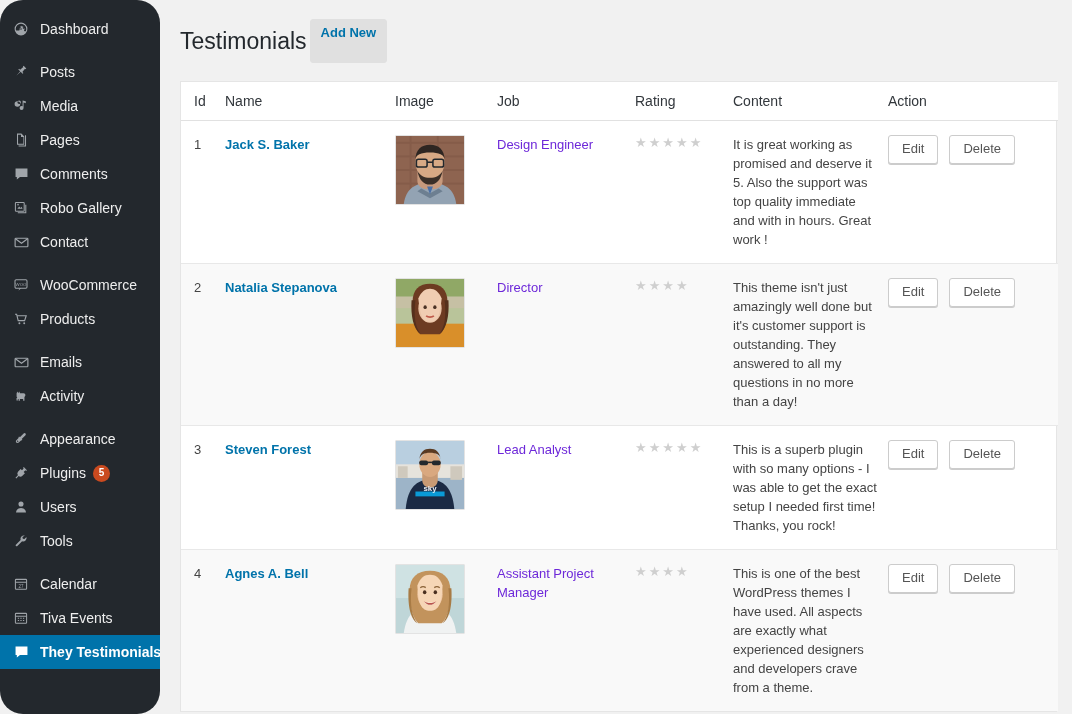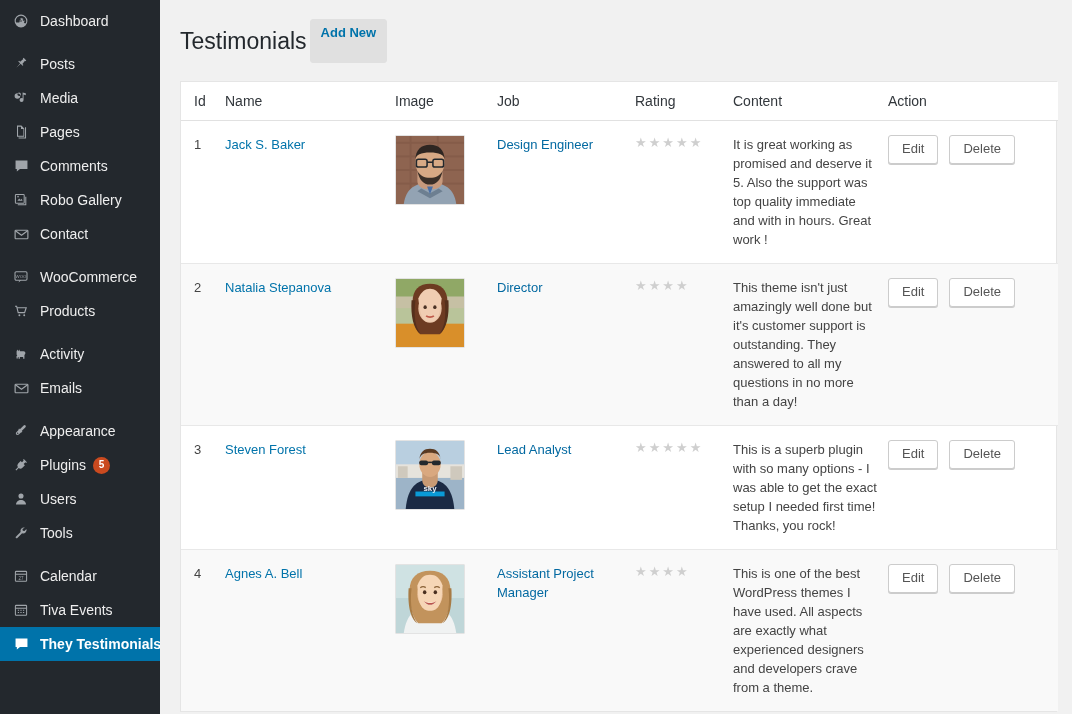--- a/index.html
+++ b/index.html
@@ -11,23 +11,24 @@
   }
 
   .app { display: flex; width: 1072px; height: 714px; }
 
   
   .sidebar {
     width: 160px;
     min-width: 160px;
     background: #23282d;
     color: #eee;
-    padding-top: 4px;
+    padding-top: 12px;
     position: relative;
     overflow: hidden;
+    border-radius: 23px;
   }
   .menu-item {
     display: flex;
     align-items: center;
     height: 34px;
     padding-left: 11px;
     color: #eee;
     font-size: 14px;
     line-height: 1;
     position: relative;
@@ -135,21 +136,21 @@
     color: #444;
     vertical-align: top;
     padding: 14px 10px 14px 0;
     border-bottom: 1px solid #e8e8e8;
     line-height: 19px;
   }
   table.tiva tbody tr:last-child td { border-bottom: none; }
   table.tiva tbody tr.alt td { background: #f9f9f9; }
 
   .col-id     { width: 44px;  padding-left: 13px !important; }
-  .col-name   { width: 170px; }
+  .col-name   { width: 170px; font-weight: bold; }
   .col-image  { width: 102px; }
   .col-job    { width: 138px; }
   .col-rating { width: 98px;  }
   .col-content{ width: 155px; }
   .col-action { width: 170px; }
 
   th.col-id { padding-left: 13px !important; }
 
   td.col-id { color: #555; font-size: 13px; }
   .name-link {
@@ -161,21 +162,21 @@
   .avatar {
     width: 70px;
     height: 70px;
     border: 1px solid #e3e3e3;
     display: block;
     border-radius: 1px;
     overflow: hidden;
     position: relative;
   }
   .avatar svg { display:block; width:100%; height:100%; }
-  .job-text { color: #0369a1; font-size: 13px; line-height: 19px; }
+  .job-text { color: #6d28d9; font-size: 13px; line-height: 19px; }
   .stars { white-space: nowrap; line-height: 1; display:flex; gap:2px; }
   .star { color: #cfcfcf; font-size: 13px; line-height: 16px; }
   .content-text { color: #444; font-size: 13px; line-height: 19px; }
   .actions { display: flex; gap: 11px; }
   .act-btn {
     background: #fff;
     border: 1px solid #ccc;
     border-radius: 3px;
     color: #555;
     font-size: 13px;
@@ -271,34 +272,34 @@
             <path d="M2.5 4h2l2 8h8l2-6H5.3"></path>
             <circle cx="8" cy="15.3" r="1.2" fill="currentColor" stroke="none"></circle>
             <circle cx="14" cy="15.3" r="1.2" fill="currentColor" stroke="none"></circle>
           </svg>
         </span>
         <span class="mi-label">Products</span>
       </div>
       <div class="menu-sep"></div>
       <div class="menu-item">
         <span class="mi-icon">
-          <svg viewBox="0 0 20 20" width="16" height="16" fill="currentColor">
-            <path d="M4.5 6.5l1-2 1 2 1.3-2.2 1 2.2h4.4c1.5 0 2.3 1.1 2.3 2.4 0 1-.5 1.9-1.2 2.3V16h-1.6v-2.4H8.6V16H7v-2.4c-1.4-.5-2.5-1.8-2.5-3.6V6.5zM6 15.6H4.4v-3.2H6z"></path>
-          </svg>
-        </span>
-        <span class="mi-label">Activity</span>
-      </div>
-      <div class="menu-item">
-        <span class="mi-icon">
           <svg viewBox="0 0 20 20" width="17" height="17" fill="none" stroke="currentColor" stroke-width="1.4">
             <rect x="2.5" y="5" width="15" height="10" rx="1"></rect>
             <path d="M2.8 5.6L10 11l7.2-5.4"></path>
           </svg>
         </span>
         <span class="mi-label">Emails</span>
+      </div>
+      <div class="menu-item">
+        <span class="mi-icon">
+          <svg viewBox="0 0 20 20" width="16" height="16" fill="currentColor">
+            <path d="M4.5 6.5l1-2 1 2 1.3-2.2 1 2.2h4.4c1.5 0 2.3 1.1 2.3 2.4 0 1-.5 1.9-1.2 2.3V16h-1.6v-2.4H8.6V16H7v-2.4c-1.4-.5-2.5-1.8-2.5-3.6V6.5zM6 15.6H4.4v-3.2H6z"></path>
+          </svg>
+        </span>
+        <span class="mi-label">Activity</span>
       </div>
       <div class="menu-sep"></div>
       <div class="menu-item">
         <span class="mi-icon">
           <svg viewBox="0 0 20 20" width="16" height="16" fill="currentColor">
             <path d="M15.9 3.1a1.8 1.8 0 00-2.6 0L8.6 7.8l-.9-.9-1 1 .5.5-3 3.1c-.8.8-.8 2 0 2.8l.4.4 1-3 1.4 1.4-3 1 .4.4c.8.8 2 .8 2.8 0l3.1-3 .5.5 1-1-.9-.9 4.7-4.7a1.8 1.8 0 000-2.3z"></path>
           </svg>
         </span>
         <span class="mi-label">Appearance</span>
       </div>

